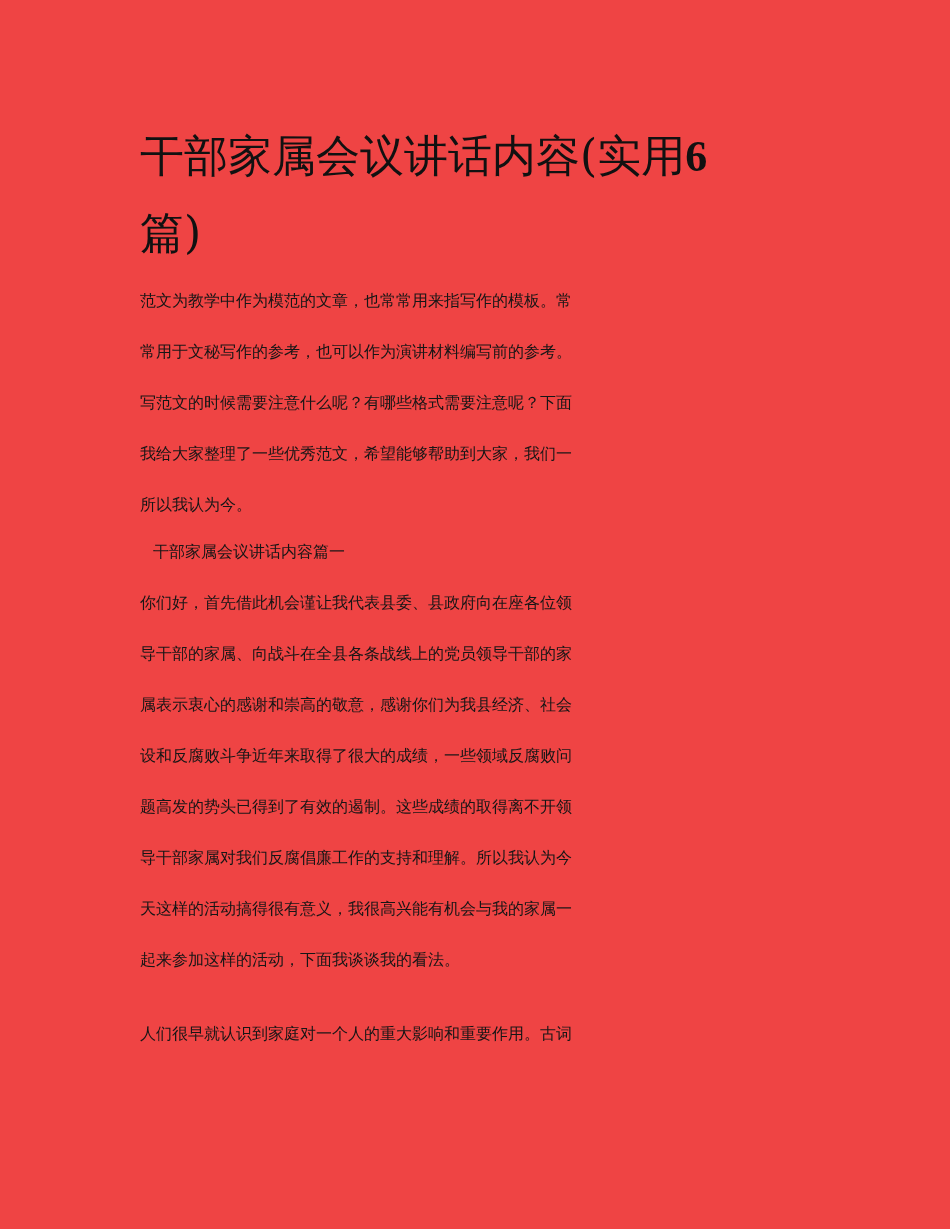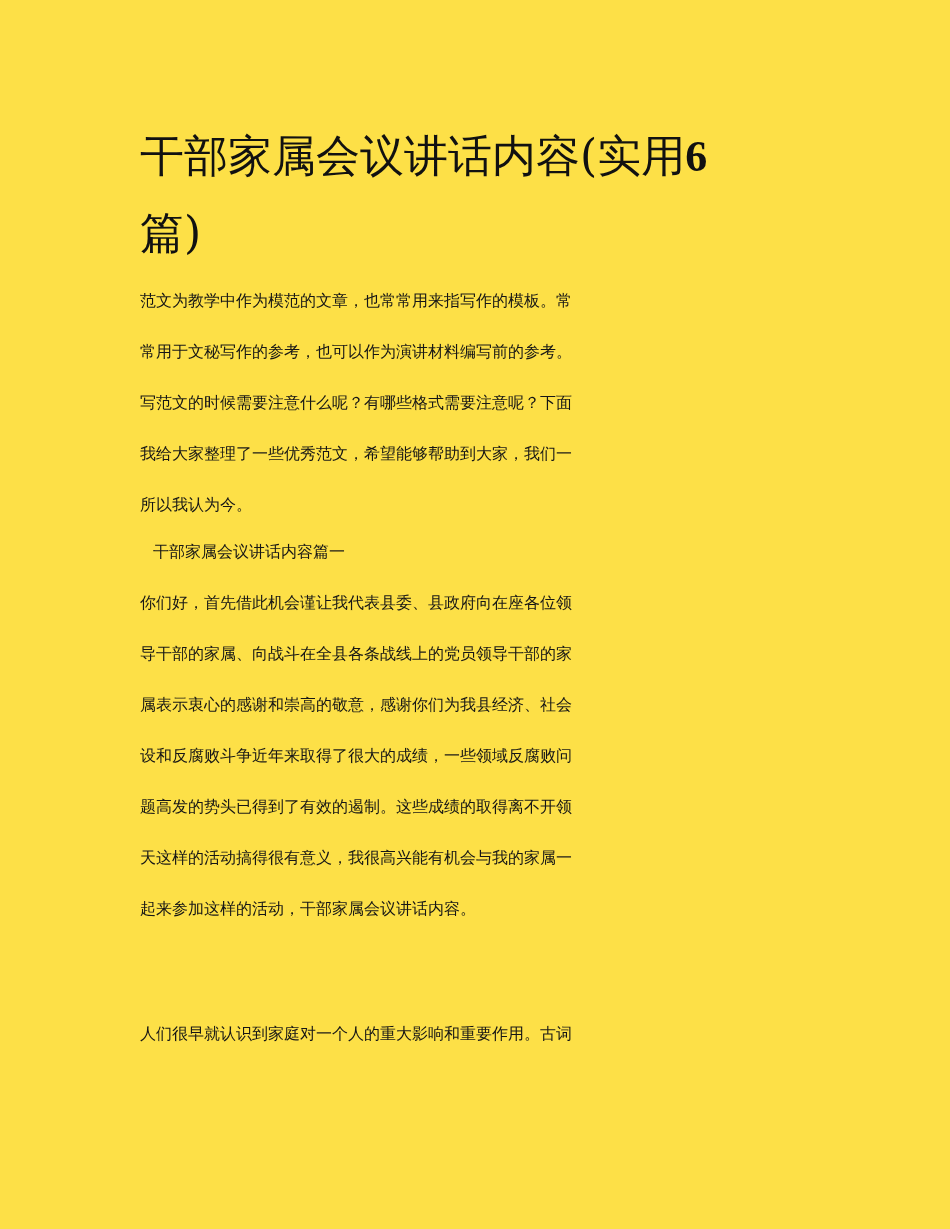--- a/index.html
+++ b/index.html
@@ -13,21 +13,21 @@
       position: relative;
       overflow: hidden;
       font-family: "DejaVu Serif", "Liberation Serif", serif;
       color: #111111;
     }
     .page {
       position: absolute;
       left: 0; top: 0;
       width: 950px;
       height: 1229px;
-      background: #fde047;
+      background: #ef4444;
     }
     .title {
       position: absolute;
       left: 140px;
       top: 118px;
       width: 680px;
       margin: 0;
       font-family: "DejaVu Serif", "Liberation Serif", serif;
       font-weight: normal;
       font-size: 44px;
@@ -77,21 +77,22 @@
   <p class="body-text" id="heading1">
     <span class="line">干部家属会议讲话内容篇一</span>
   </p>
 
   <p class="body-text" id="para1">
     <span class="line">你们好，首先借此机会谨让我代表县委、县政府向在座各位领</span>
     <span class="line">导干部的家属、向战斗在全县各条战线上的党员领导干部的家</span>
     <span class="line">属表示衷心的感谢和崇高的敬意，感谢你们为我县经济、社会</span>
     <span class="line">设和反腐败斗争近年来取得了很大的成绩，一些领域反腐败问</span>
     <span class="line">题高发的势头已得到了有效的遏制。这些成绩的取得离不开领</span>
+    <span class="line">导干部家属对我们反腐倡廉工作的支持和理解。所以我认为今</span>
     <span class="line">天这样的活动搞得很有意义，我很高兴能有机会与我的家属一</span>
-    <span class="line">起来参加这样的活动，干部家属会议讲话内容。</span>
+    <span class="line">起来参加这样的活动，下面我谈谈我的看法。</span>
   </p>
 
   <p class="body-text" id="para2">
     <span class="line">人们很早就认识到家庭对一个人的重大影响和重要作用。古词</span>
   </p>
 
 </div>
 
 </body></html>

